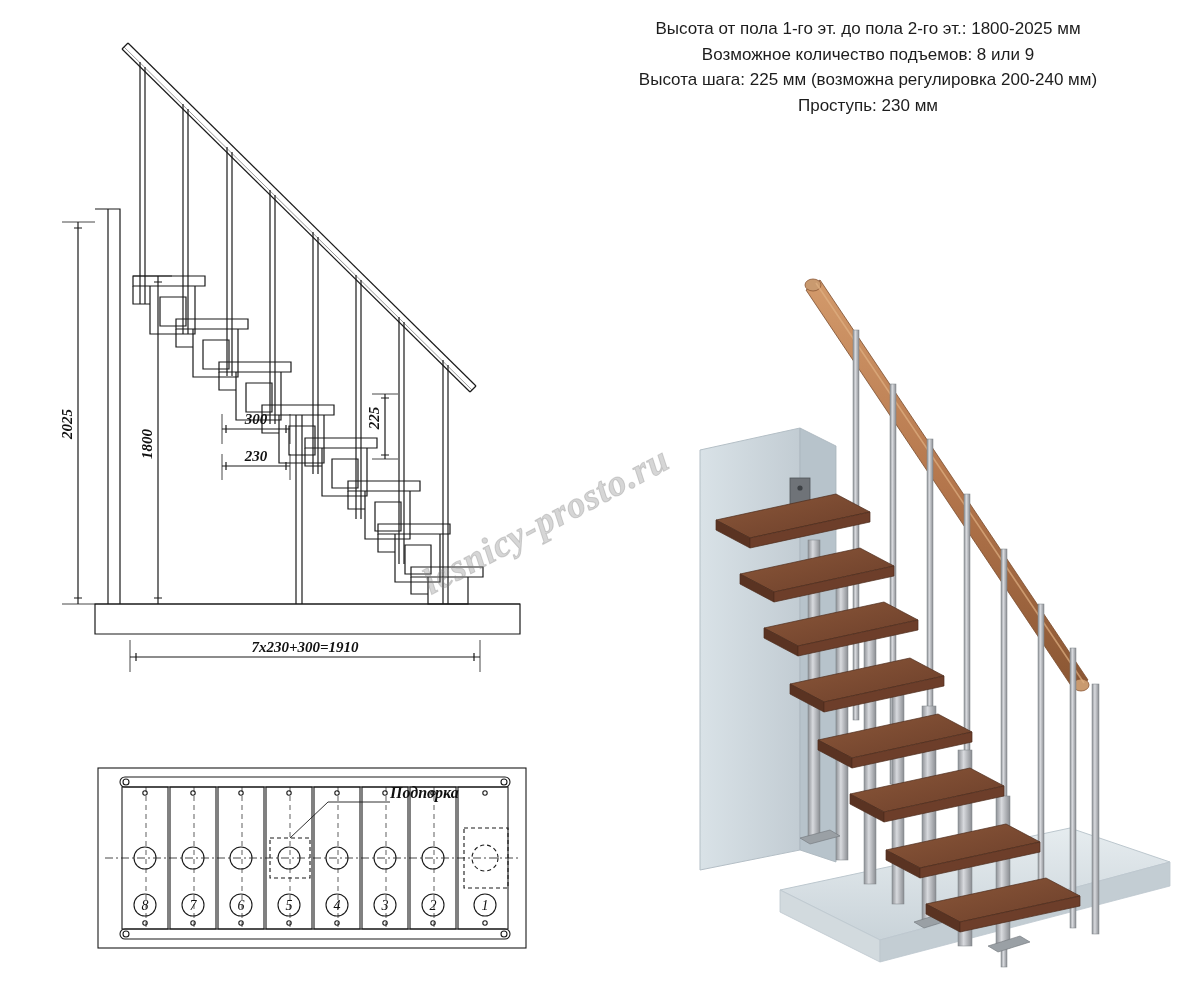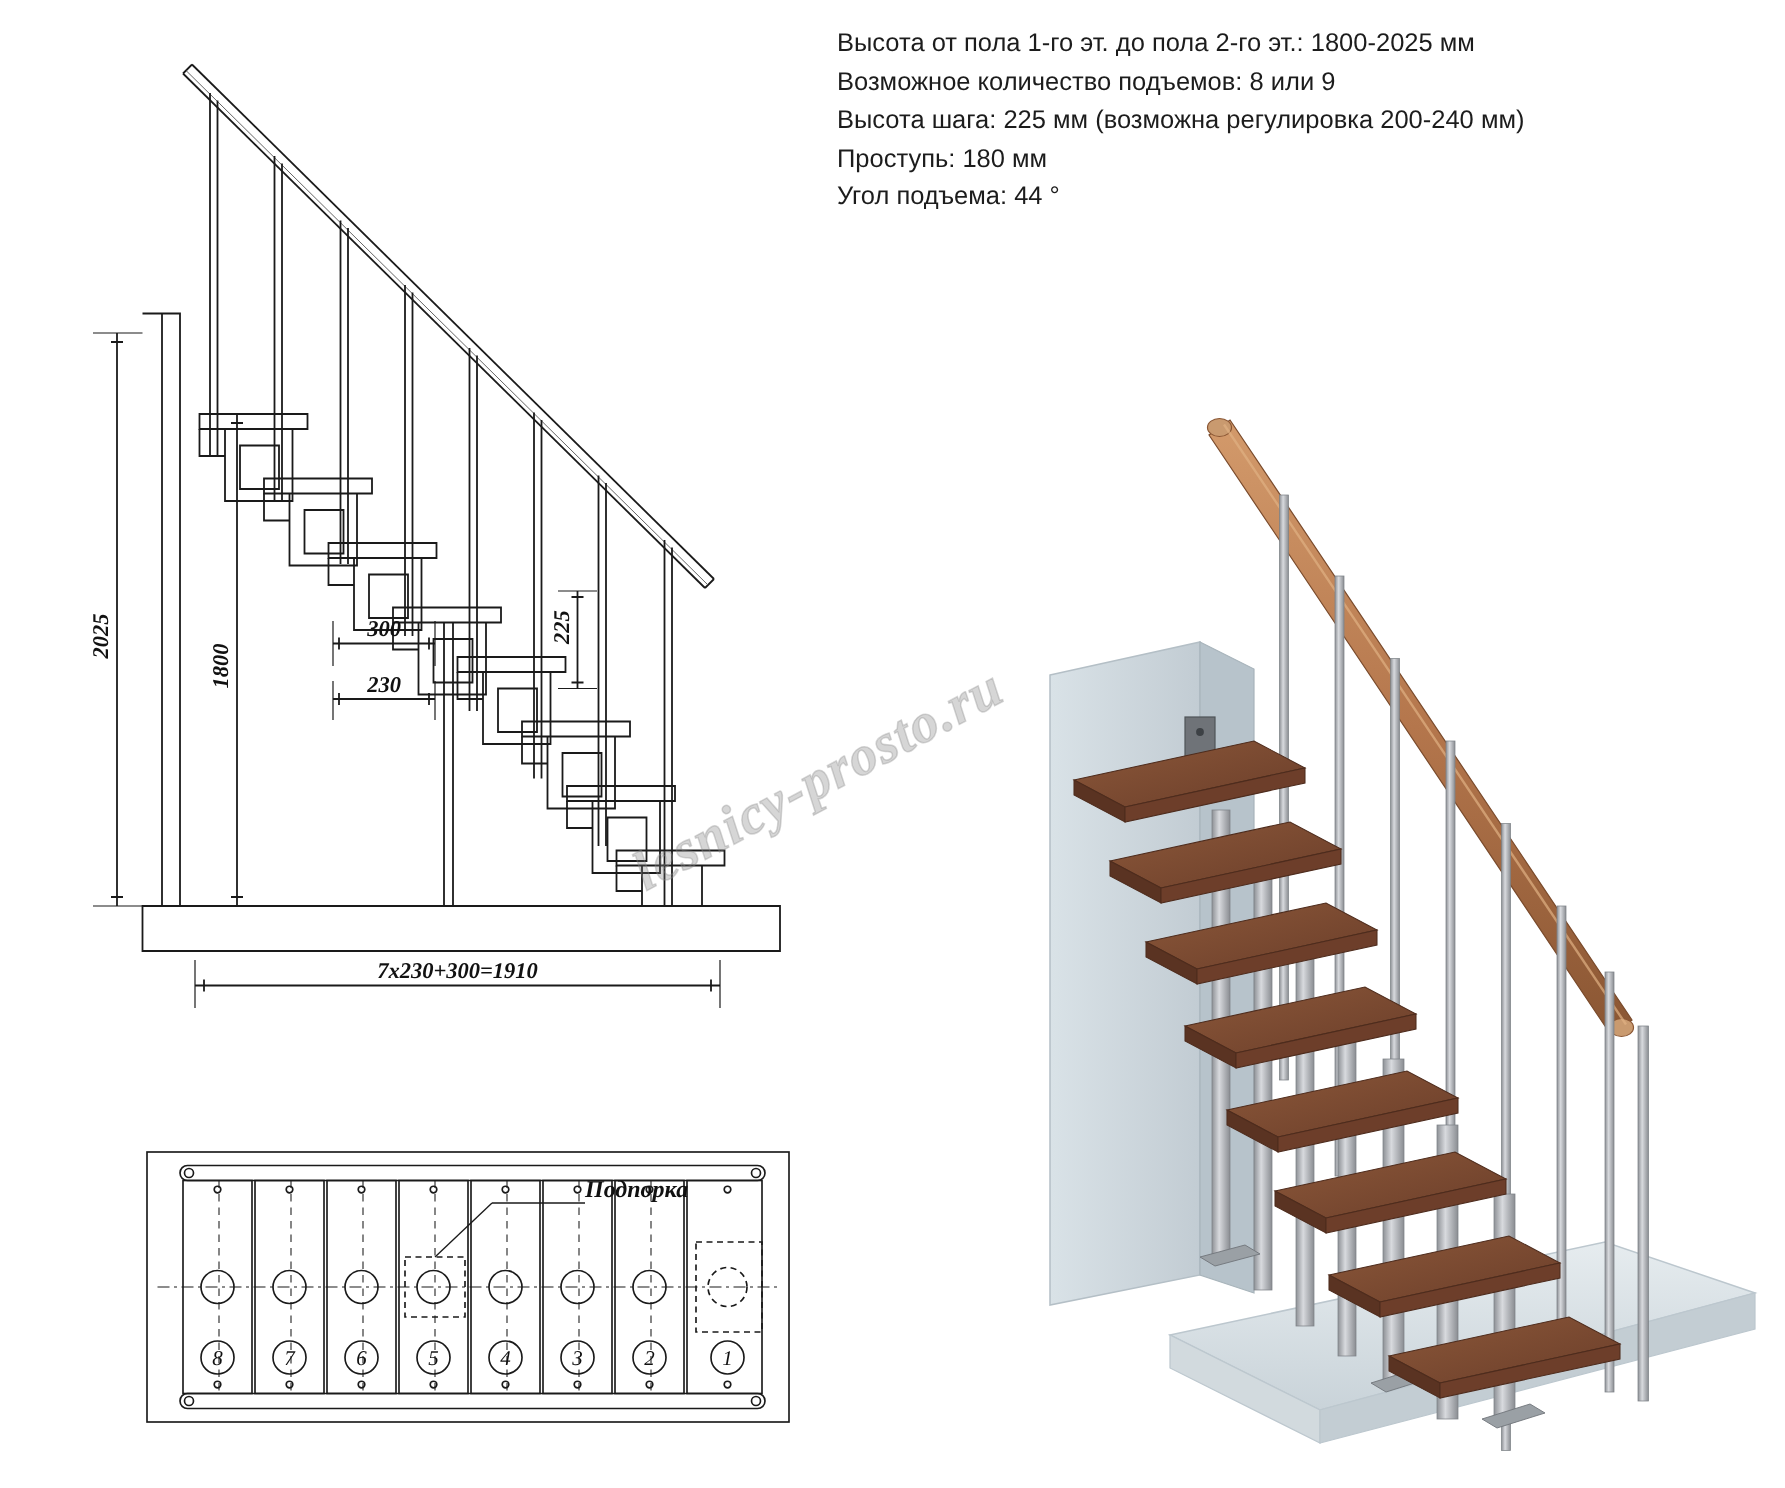--- a/index.html
+++ b/index.html
@@ -21,20 +21,21 @@
     position: absolute;
     left: 558px;
     top: 16px;
     width: 620px;
   }
   .spec-line {
     font-size: 17px;
     line-height: 25.5px;
     white-space: nowrap;
     color: #1c1c1c;
+    text-align: center;
   }
 
   
   #elevation {
     position: absolute;
     left: 0;
     top: 4px;
     width: 560px;
     height: 700px;
   }
@@ -97,22 +98,21 @@
     fill: #111;
   }
 </style>
 </head>
 <body>
 
 <div id="spec-list">
   <div class="spec-line">Высота от пола 1-го эт. до пола 2-го эт.: 1800-2025 мм</div>
   <div class="spec-line">Возможное количество подъемов: 8 или 9</div>
   <div class="spec-line">Высота шага: 225 мм (возможна регулировка 200-240 мм)</div>
-  <div class="spec-line">Проступь: 180 мм</div>
-  <div class="spec-line">Угол подъема: 44 °</div>
+  <div class="spec-line">Проступь: 230 мм</div>
 </div>
 
 <div id="elevation">
   <svg width="560" height="700" viewBox="0 0 560 700">
     <g stroke="#1a1a1a" fill="none" stroke-width="1.2">
 
       <path d="M95 600 L95 630 L520 630 L520 600 Z"></path>
       <line x1="95" y1="600" x2="520" y2="600"></line>
 
       <path d="M95 205 L120 205 L120 600"></path>

